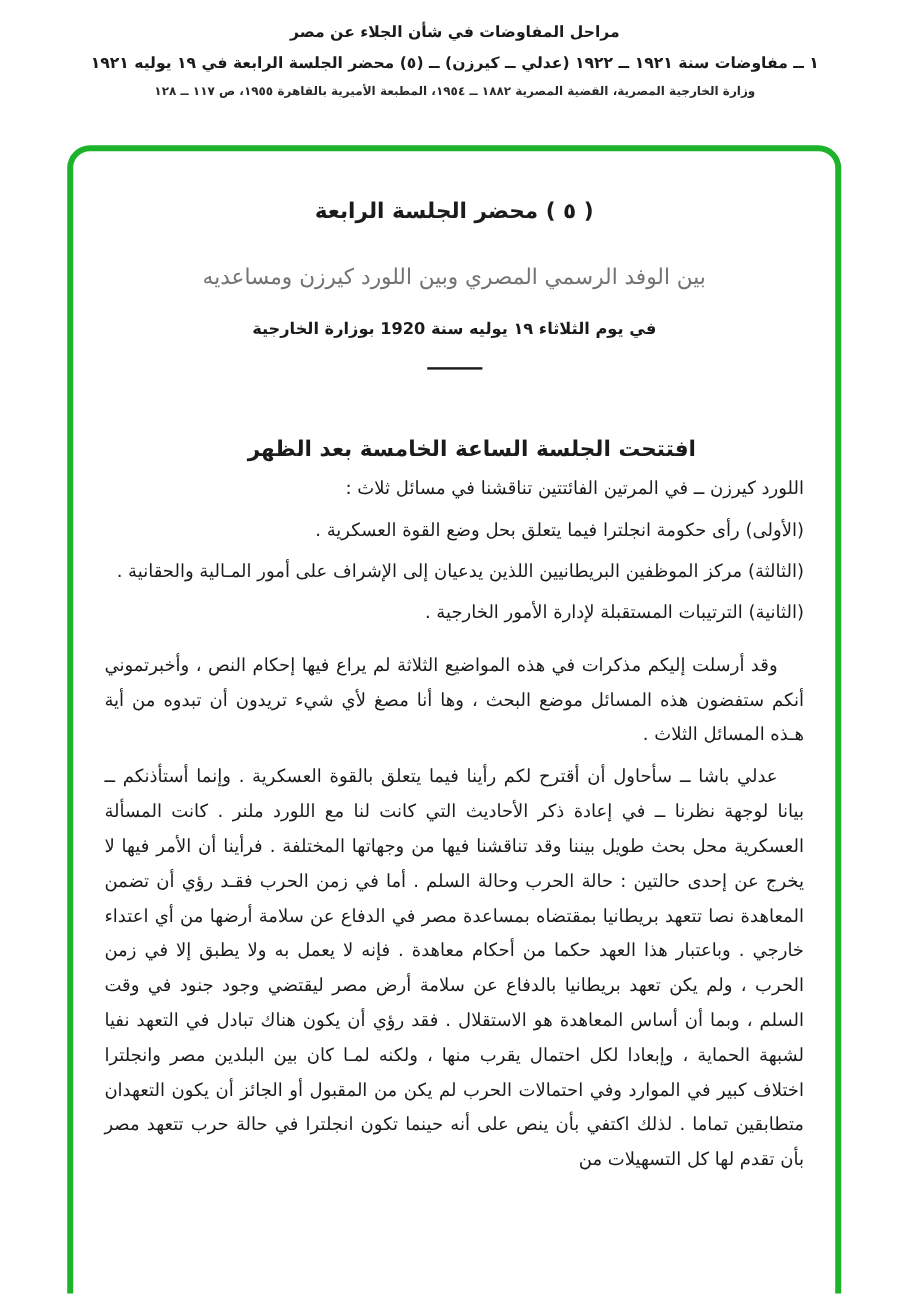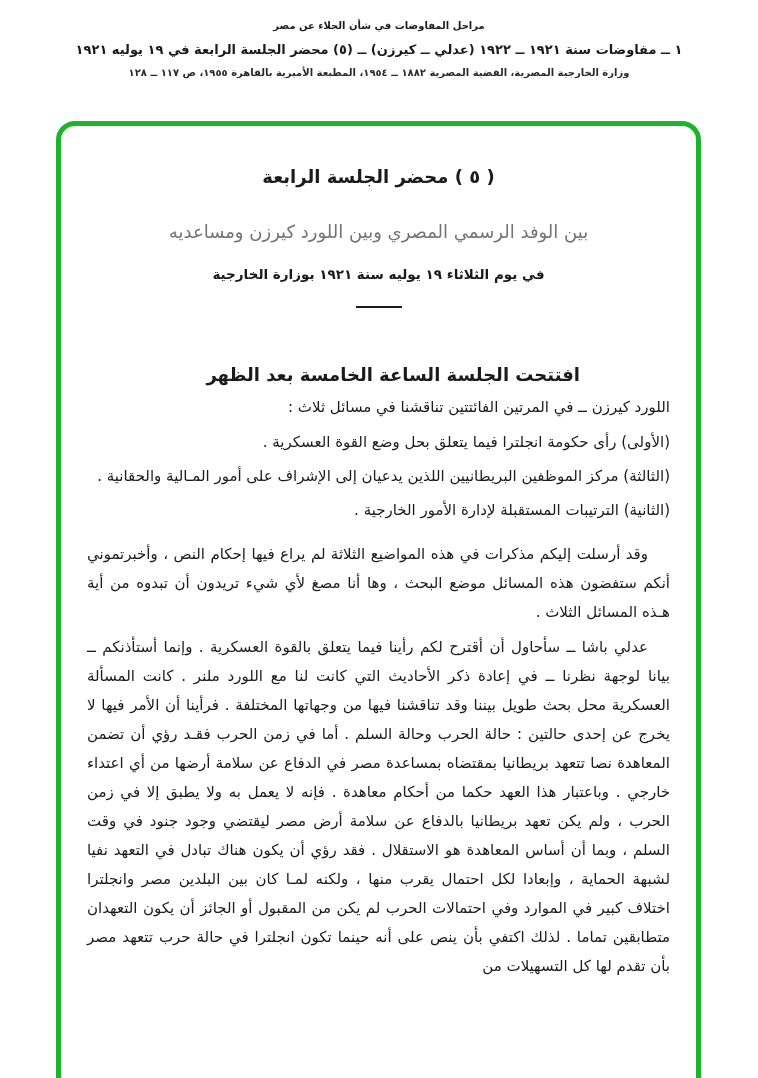--- a/index.html
+++ b/index.html
@@ -11,21 +11,21 @@
     position: relative;
     overflow: hidden;
   }
 
   
   .page-header {
     direction: rtl;
     text-align: center;
     padding-top: 20px;
   }
-  .page-header .h1 { font-size: 10px; font-weight: bold; letter-spacing: 0.2px; }
+  .page-header .h1 { font-size: 13px; font-weight: bold; letter-spacing: 0.2px; }
   .page-header .h2 { font-size: 13px; font-weight: bold; margin-top: 11px; }
   .page-header .h3 { font-size: 10px; font-weight: bold; margin-top: 10px; color: #2a2a2a; }
 
   
   .scan-frame {
     position: absolute;
     left: 56px; top: 121px;
     width: 645px; height: 1044px;
     border: 5px solid #1db32a;
     border-radius: 19px;
@@ -72,21 +72,21 @@
   <div class="h1">مراحل المفاوضات في شأن الجلاء عن مصر</div>
   <div class="h2">١ ــ مفاوضات سنة ١٩٢١ ــ ١٩٢٢ (عدلي ــ كيرزن) ــ (٥) محضر الجلسة الرابعة في ١٩ يوليه ١٩٢١</div>
   <div class="h3">وزارة الخارجية المصرية، القضية المصرية ١٨٨٢ ــ ١٩٥٤، المطبعة الأميرية بالقاهرة ١٩٥٥، ص ١١٧ ــ ١٢٨</div>
 </div>
 
 <div class="scan-frame">
   <div class="scan-inner">
 
     <div class="doc-title">( ٥ ) محضر الجلسة الرابعة</div>
     <div class="doc-sub1">بين الوفد الرسمي المصري وبين اللورد كيرزن ومساعديه</div>
-    <div class="doc-sub2">في يوم الثلاثاء ١٩ يوليه سنة ١٩٢١ بوزارة الخارجية</div>
+    <div class="doc-sub2">في يوم الثلاثاء ١٩ يوليه سنة 1920 بوزارة الخارجية</div>
     <div class="divider"></div>
 
     <p class="opening">افتتحت الجلسة الساعة الخامسة بعد الظهر</p>
 
     <p class="speaker">اللورد كيرزن ــ  في المرتين الفائتتين تناقشنا في مسائل ثلاث :</p>
 
     <p class="agenda">(الأولى) رأى حكومة انجلترا فيما يتعلق بحل وضع القوة العسكرية .</p>
     <p class="agenda">(الثالثة) مركز الموظفين البريطانيين اللذين يدعيان إلى الإشراف على أمور المـالية والحقانية .</p>
     <p class="agenda">(الثانية) الترتيبات المستقبلة لإدارة الأمور الخارجية .</p>
 

